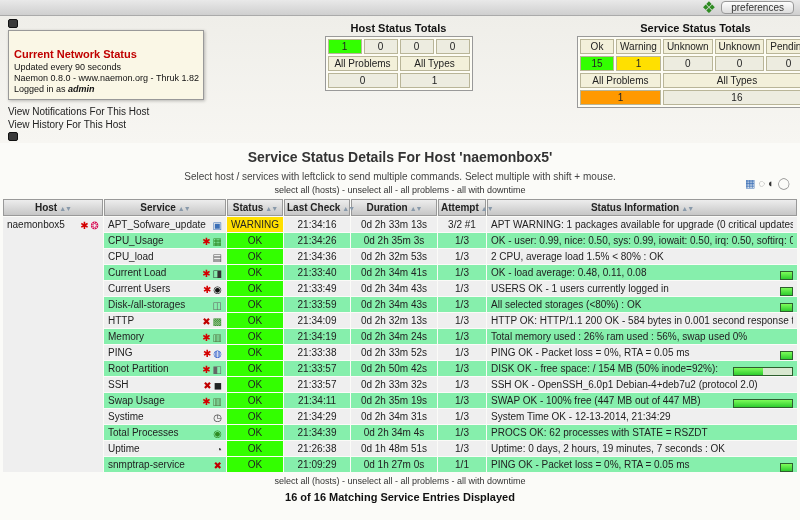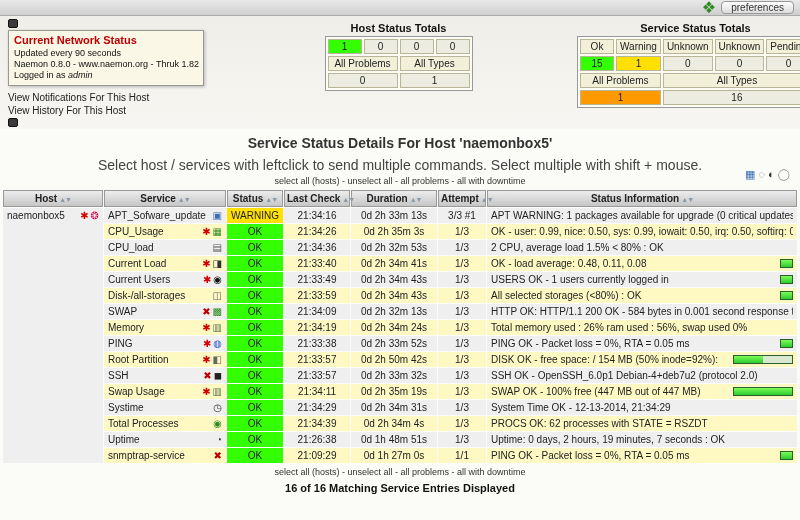--- a/index.html
+++ b/index.html
@@ -10,57 +10,57 @@
   .topbar { height:16px; background:linear-gradient(#E9E9E9,#CFCFCF); border-bottom:1px solid #AAA;
             display:flex; justify-content:flex-end; align-items:center; gap:5px; padding:0 6px; }
   .pref-btn { font-size:10px; color:#333; background:linear-gradient(#FEFEFE,#DCDCDC);
               border:1px solid #999; border-radius:4px; padding:0 9px; height:13px; line-height:12px; cursor:pointer; }
 
   
   .upper { display:flex; align-items:flex-start; padding:2px 8px 0; background:linear-gradient(#EFEEE9,#F7F6F2); }
   .left-col { width:212px; }
   .collapse-btn { width:10px; height:9px; background:#3A3A3A; border:1px solid #111; border-radius:2px; margin:1px 0 2px 0; cursor:pointer; }
   .info-box { width:196px; background:#FAF7E6; border:1px solid #999; box-shadow:1px 1px 3px rgba(0,0,0,.25);
-              padding:3px 5px 4px; }
+              padding:17px 5px 4px; }
   .info-title { color:#C00000; font-weight:bold; font-size:11px; margin-bottom:2px; }
   .info-line { font-size:9px; line-height:11px; color:#111; white-space:nowrap; }
-  .info-user { font-style:italic; }
+  .info-user { font-style:italic;font-weight:bold; }
   .nav-links { margin-top:5px; }
   .nav-link { display:block; font-size:10px; line-height:13px; color:#222; cursor:pointer; white-space:nowrap; }
   .mid-col { flex:1; display:flex; justify-content:center; padding-top:4px;align-items:flex-end; }
   .right-col { width:215px; display:flex; justify-content:flex-start; padding-top:4px; }
 
   .totals-title { text-align:center; font-weight:bold; font-size:11px; color:#111; margin-bottom:2px; }
   table.totals { border-collapse:separate; border-spacing:2px; background:#FDFCF4; border:1px solid #999; }
   table.totals td { border:1px solid #B9B598; background:#EDECE0; font-size:10px; text-align:center;
                     padding:1px 3px; min-width:34px; white-space:nowrap; }
   table.totals td.th { background:#F3F0DA; cursor:pointer; }
 
   
   .lower { background:#FBFBF8; }
   .page-title { text-align:center; font-size:14px; font-weight:bold; color:#333; margin:6px 0 6px; }
-  .hint { text-align:center; font-size:14px; color:#444; margin-bottom:3px; }
+  .hint { text-align:center; font-size:10px; color:#444; margin-bottom:3px; }
   .select-row { position:relative; text-align:center; font-size:9px; color:#333; margin-bottom:3px; }
   .select-row .sl { cursor:pointer; }
   .action-icons { position:absolute; right:10px; top:-8px; display:flex; gap:3px; font-size:11px; }
   .action-icons .icon { cursor:pointer; }
 
   
   table.status { width:796px; margin:0 2px; border-collapse:separate; border-spacing:1px; table-layout:fixed; }
   table.status th { background:linear-gradient(#EDEDED,#C6C6C6); border:1px solid #999; font-size:10px;
                     font-weight:bold; color:#222; height:17px; padding:0 2px; white-space:nowrap; cursor:pointer; }
   .sort { font-size:7px; color:#8899AA; margin-left:2px; letter-spacing:-1px; }
   table.status td { height:15px; line-height:15px; font-size:10px; padding:0 4px; white-space:nowrap; overflow:hidden; }
   tr.odd  td { background:#EFEFEF; }
-  tr.even td { background:#fef9c3; }
+  tr.even td { background:#86efac; }
   td.host-cell { background:#EFEFEF !important; vertical-align:top; }
   td.status-cell { text-align:center; font-size:10px; }
   td.center { text-align:center; }
   td.info { font-size:9px; }
-  .cellflex { display:flex; justify-content:space-between; align-items:center; gap:2px; }
+  .cellflex { display:flex; justify-content:space-between; align-items:flex-end; gap:2px; }
   .icons { display:flex; gap:2px; font-size:10px; line-height:12px; }
   .icon { cursor:pointer; }
   .svc-name, .host-name { cursor:pointer; overflow:hidden; text-overflow:ellipsis; }
   .info-text { overflow:hidden; flex:1; }
   .bar { display:inline-block; height:9px; border:1px solid #2E5E2E; background:#D9E8D0; flex:none; }
   .bar .fill { display:block; height:100%; background:linear-gradient(#7CFC5A,#2ECC2E); }
 
   .footer-select { text-align:center; font-size:9px; color:#333; margin-top:3px; }
   .footer-count { text-align:center; font-size:11px; font-weight:bold; color:#111; margin-top:5px; }
 </style>
@@ -194,21 +194,21 @@
             <div class="cellflex">
               <span class="svc-name">APT_Sofware_update</span>
               <span class="icons">
                 <span class="icon" style="color: rgb(59, 111, 182);">▣</span>
               </span>
             </div>
           </td>
           <td class="status-cell" style="background: rgb(255, 224, 0);">WARNING</td>
           <td class="center">21:34:16</td>
           <td class="center">0d 2h 33m 13s</td>
-          <td class="center">3/3 #1</td>
+          <td class="center">3/2 #1</td>
           <td class="info">
             <div class="cellflex">
               <span class="info-text">APT WARNING: 1 packages available for upgrade (0 critical updates).</span>
             </div>
           </td>
         </tr>
         <tr class="even">
           <td>
             <div class="cellflex">
               <span class="svc-name">CPU_Usage</span>
@@ -311,21 +311,21 @@
               <span class="info-text">All selected storages (&lt;80%) : OK</span>
               <span class="bar" style="width: 13px;">
                 <span class="fill" style="width: 100%;"></span>
               </span>
             </div>
           </td>
         </tr>
         <tr class="odd">
           <td>
             <div class="cellflex">
-              <span class="svc-name">SWAP</span>
+              <span class="svc-name">HTTP</span>
               <span class="icons">
                 <span class="icon" style="color: rgb(192, 0, 0);">✖</span>
                 <span class="icon" style="color: rgb(46, 139, 34);">▩</span>
               </span>
             </div>
           </td>
           <td class="status-cell" style="background: rgb(51, 255, 0);">OK</td>
           <td class="center">21:34:09</td>
           <td class="center">0d 2h 32m 13s</td>
           <td class="center">1/3</td>

